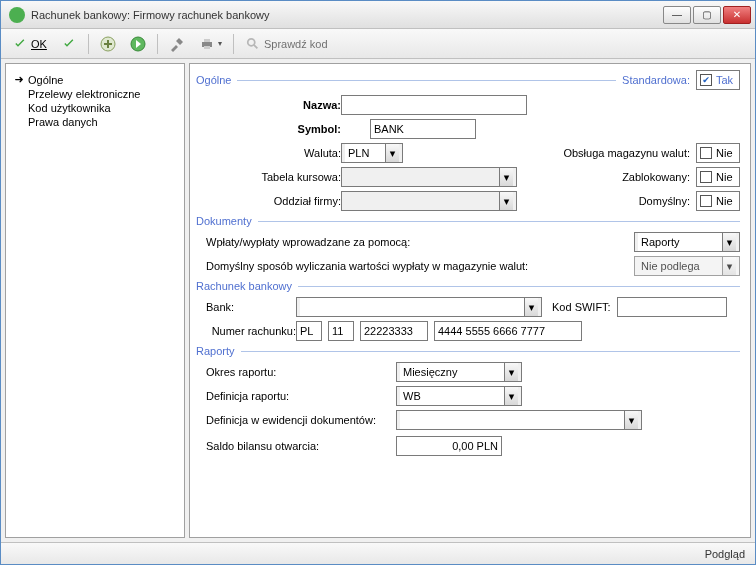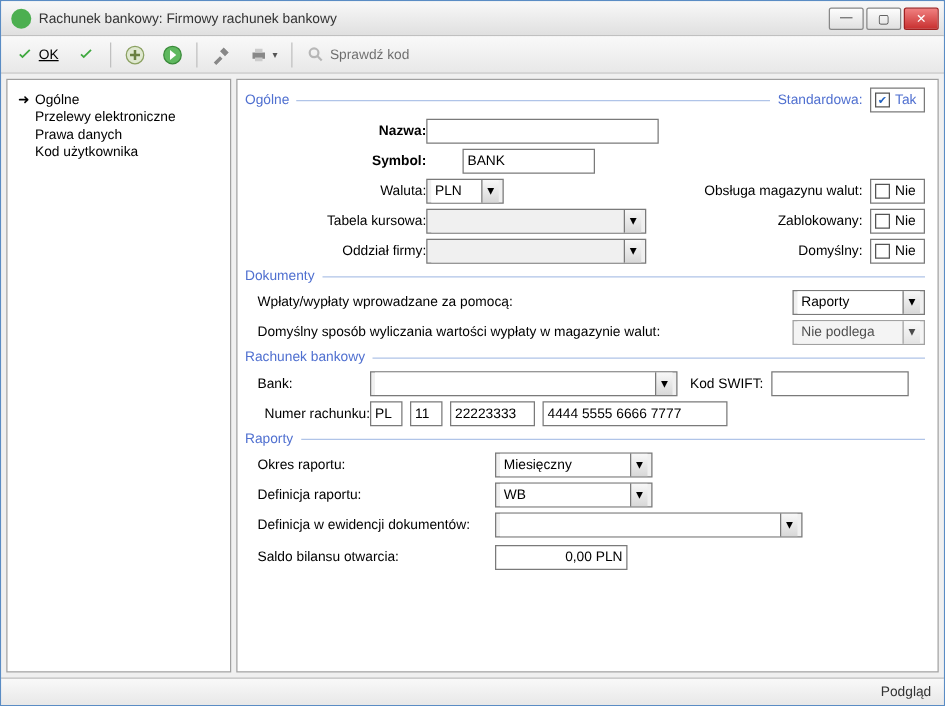--- a/index.html
+++ b/index.html
@@ -141,25 +141,25 @@
       <div class="row">
         <span class="arrow">➜</span>
         <span>Ogólne</span>
       </div>
       <div class="row">
         <span class="arrow"></span>
         <span>Przelewy elektroniczne</span>
       </div>
       <div class="row">
         <span class="arrow"></span>
-        <span>Prawa danych</span>
+        <span>Kod użytkownika</span>
       </div>
       <div class="row">
         <span class="arrow"></span>
-        <span>Kod użytkownika</span>
+        <span>Prawa danych</span>
       </div>
     </div>
 
     <div class="main">
 
       <div class="group">
         <div class="group-header">
           <span class="gtitle">Ogólne</span>
           <span class="gline"></span>
           <span style="margin:0 6px;">Standardowa:</span>

